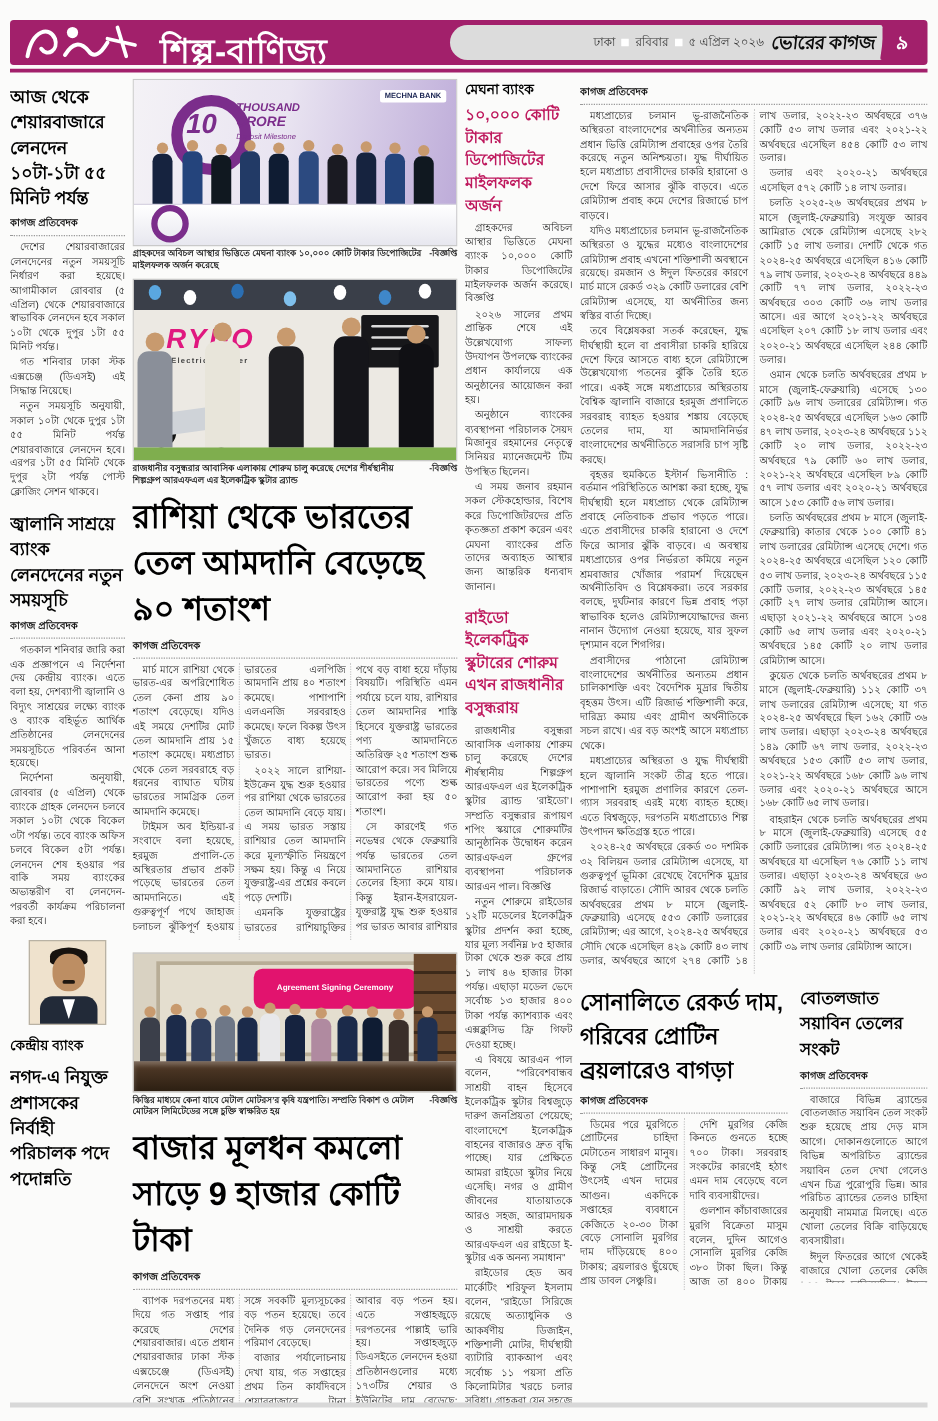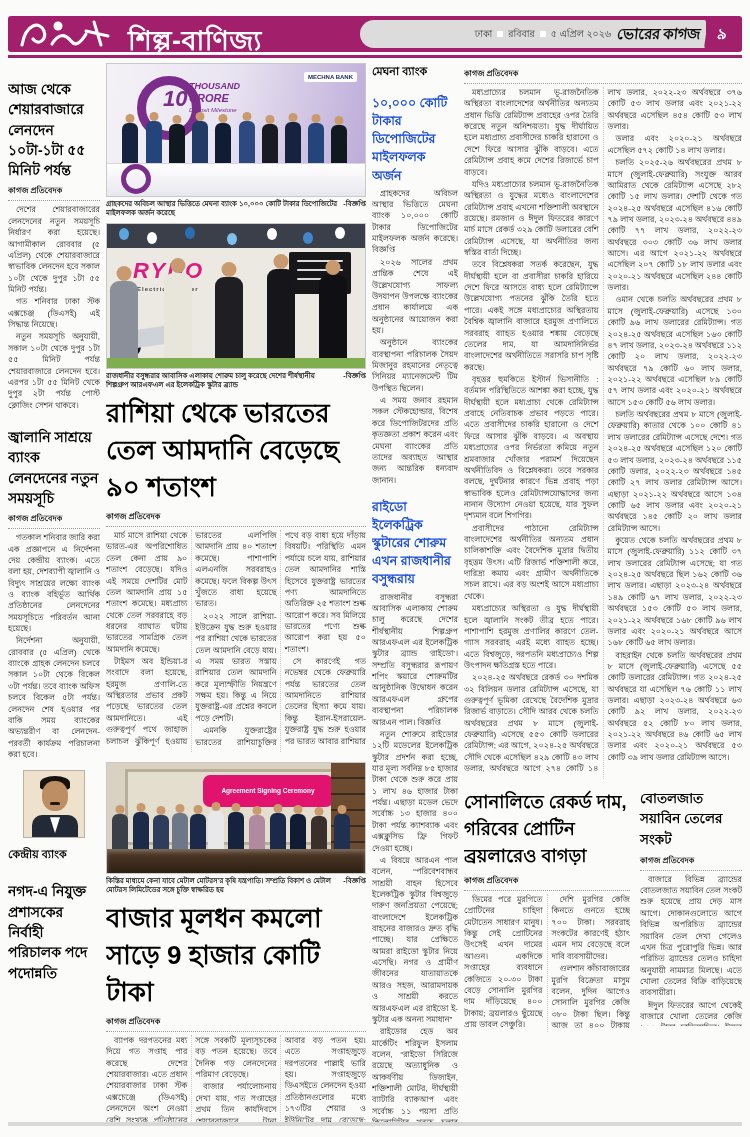--- a/index.html
+++ b/index.html
@@ -18,23 +18,23 @@
            display:flex;align-items:center;justify-content:center;font-size:15px;font-weight:bold;transform:skewX(-8deg);border-radius:2px}
   .rule{position:absolute;left:8px;top:55px;width:734px;height:3px;background:#a2206b}
   .bottom-rule{position:absolute;left:8px;top:1122px;width:734px;height:4px;background:#d8d8d8}
   
   .colwrap{position:absolute;top:63px;height:1062px;overflow:hidden}
   #col-left{left:8px;width:92px}
   #col-mid{left:106px;width:260px}
   #col-midright{left:372px;width:86px}
   #col-right{left:464px;width:278px}
   
-  .h-sm{font-size:14px;line-height:1.45;font-weight:bold;color:#000;margin:16px 0 3px}
+  .h-sm{font-size:14px;line-height:1.45;font-weight:bold;color:#000;margin:4px 0 3px}
   .kicker{font-size:11px;font-weight:bold;color:#000;margin:0}
-  .h-md{font-size:12.5px;line-height:1.45;font-weight:bold;color:#1d4ed8;margin:12px 0 3px}
+  .h-md{font-size:12.5px;line-height:1.45;font-weight:bold;color:#be185d;margin:1px 0 3px}
   .h-xl{font-size:26px;line-height:1.42;font-weight:bold;color:#000;margin:0}
   .h-rem{font-size:23px;line-height:1.45;font-weight:bold;color:#000;margin:0}
   .h-sonali{font-size:18px;line-height:1.5;font-weight:bold;color:#000;margin:0}
   .h-soy{font-size:13.5px;line-height:1.5;font-weight:bold;color:#000;margin:0}
   .byline{font-size:8px;font-weight:bold;color:#111;margin:4px 0 3px;padding-bottom:3px;border-bottom:1px dotted #999}
   .bodytext{font-size:8px;line-height:1.42;text-align:justify;color:#222}
   .bodytext p{margin:0 0 1px;text-indent:8px}
   .cols2{column-count:2;column-gap:9px;column-rule:1px dotted #ccc}
   .cols3{column-count:3;column-gap:8px;column-rule:1px dotted #ccc}
   .art{margin-bottom:10px}
@@ -135,21 +135,21 @@
     <p class="kicker">কেন্দ্রীয় ব্যাংক</p>
     <h2 class="h-sm">নগদ-এ নিযুক্ত প্রশাসকের নির্বাহী পরিচালক পদে পদোন্নতি</h2>
 
   </article>
 </div>
 
 <div class="colwrap" id="col-mid">
   <div class="photo" id="photo-meghna">
     <span class="mb-logo">MECHNA BANK</span>
     <i class="mb-ring" style="left:30px;top:12px;width:46px;height:46px"></i>
-    <span class="mb-num" style="left:56px;top:22px;font-size:22px">10</span>
+    <span class="mb-num" style="left:42px;top:22px;font-size:22px">10</span>
     <span class="mb-words" style="left:82px;top:18px;font-size:9px">THOUSAND</span>
     <span class="mb-words" style="left:82px;top:29px;font-size:11px">CRORE</span>
     <span class="mb-words" style="left:82px;top:43px;font-size:6px;font-weight:400">Deposit Milestone</span>
     <i class="p" style="left:6%;bottom:26px;height:56px;color:#16233f"></i>
     <i class="p" style="left:15%;bottom:26px;height:58px;color:#24447c"></i>
     <i class="p" style="left:24%;bottom:26px;height:55px;color:#101820"></i>
     <i class="p" style="left:33%;bottom:26px;height:58px;color:#223a66"></i>
     <i class="p" style="left:42%;bottom:26px;height:56px;color:#0f1c33"></i>
     <i class="p" style="left:51%;bottom:26px;height:58px;color:#2c4a80"></i>
     <i class="p" style="left:60%;bottom:26px;height:55px;color:#1a1a22"></i>

